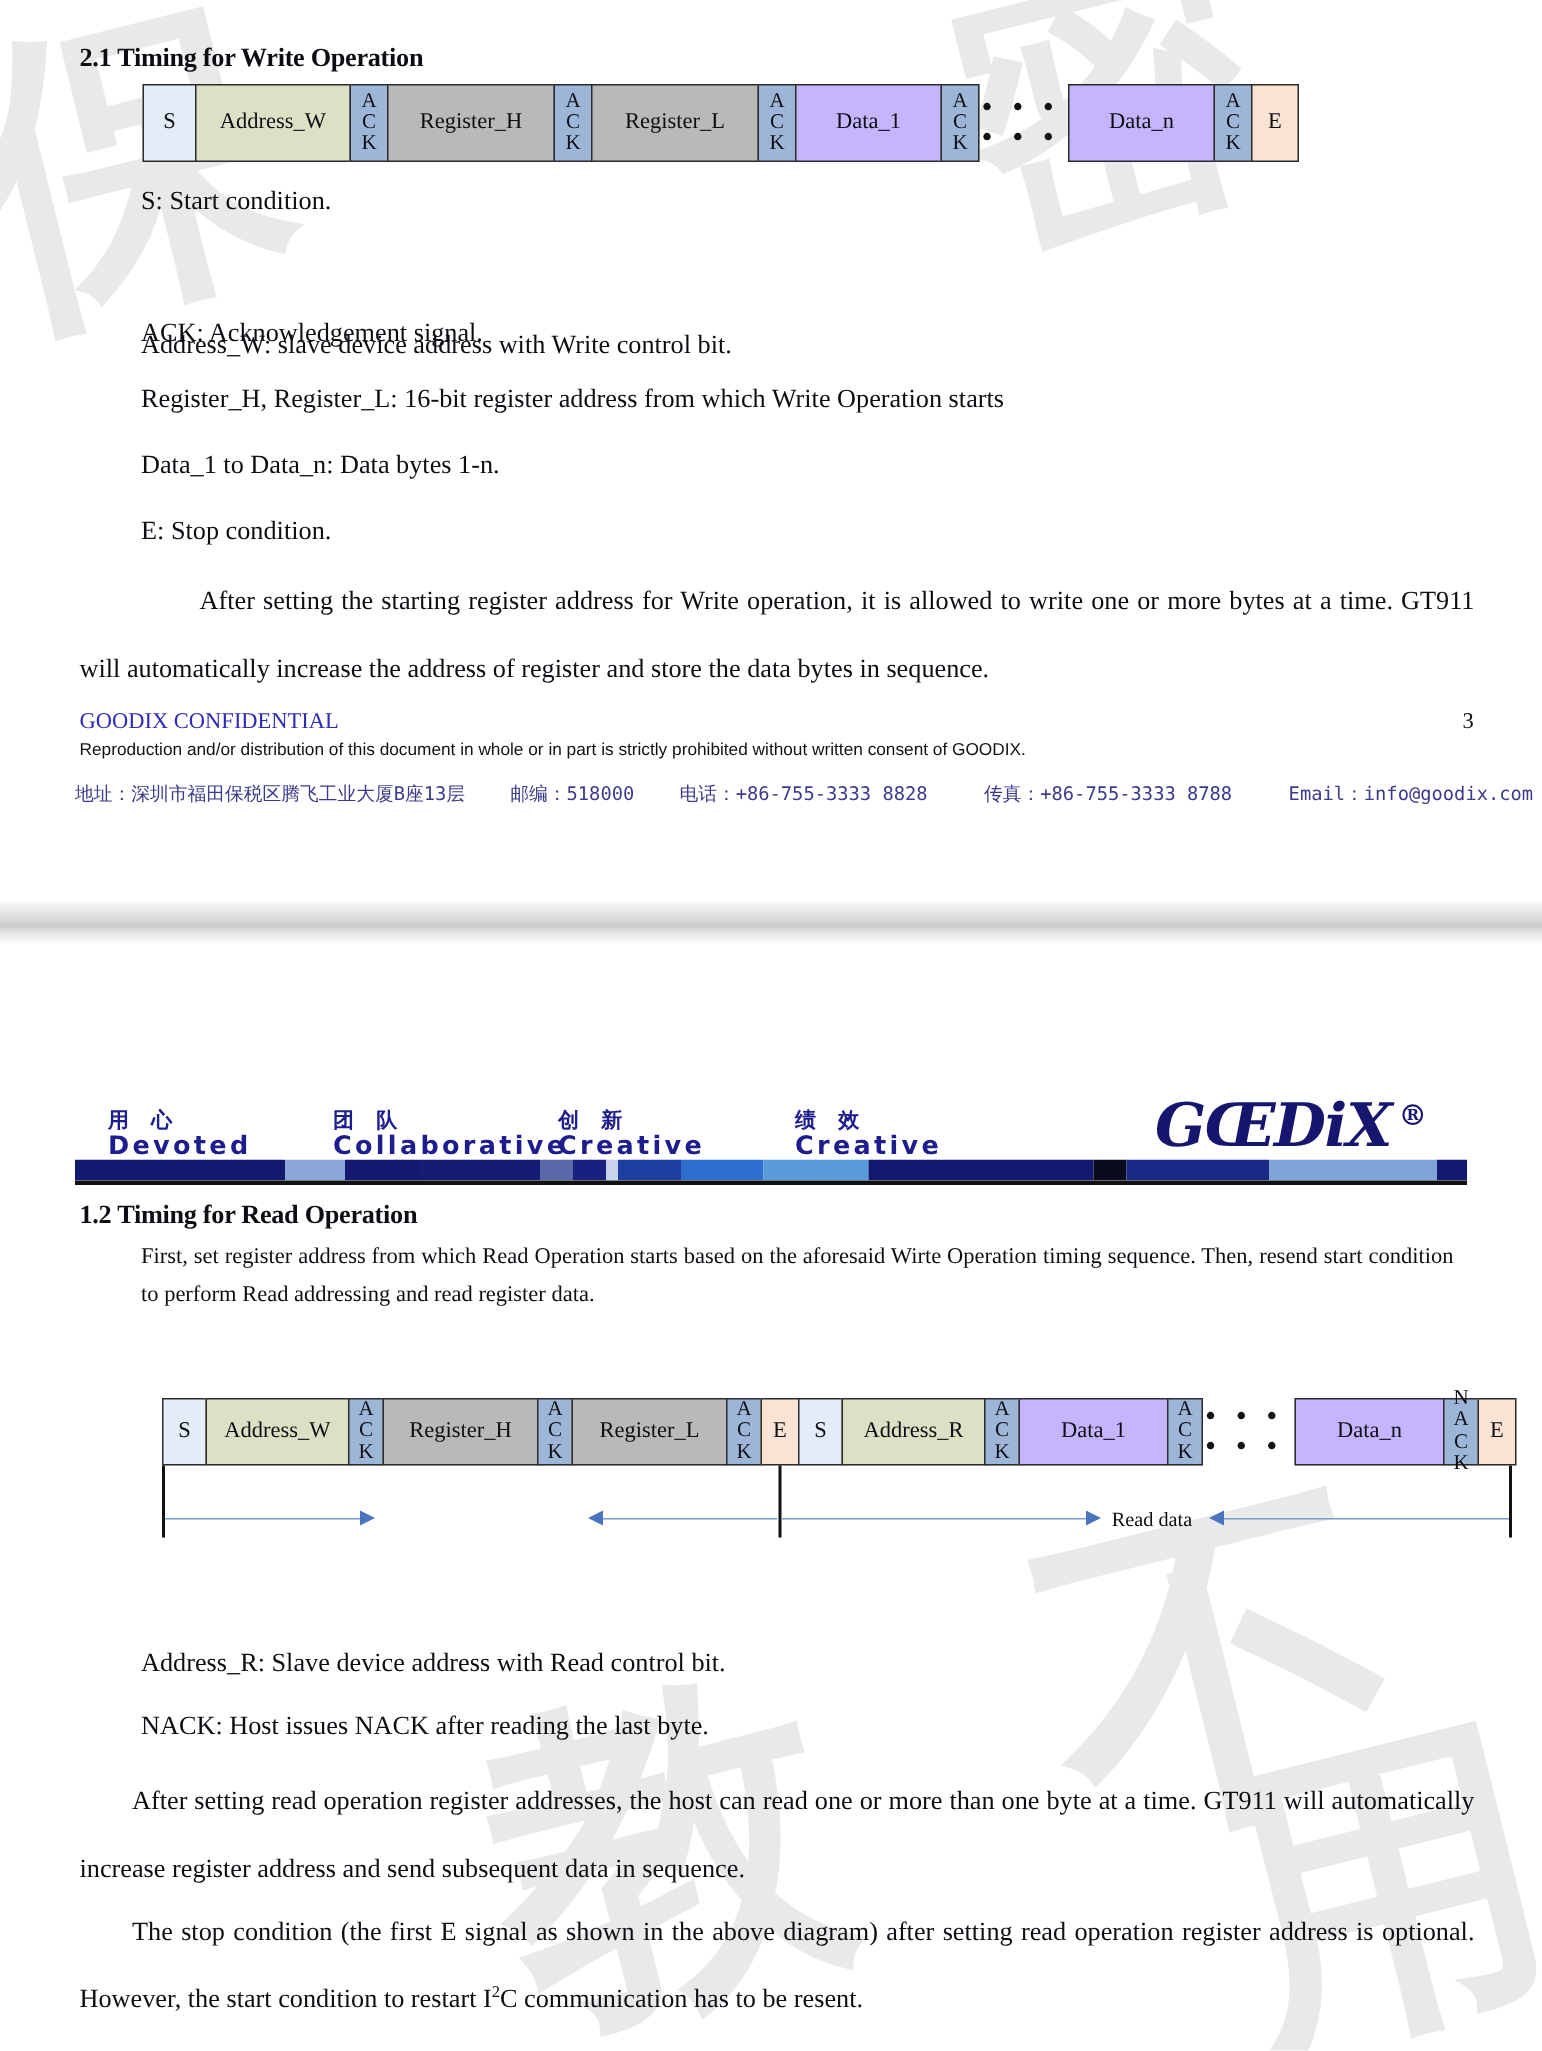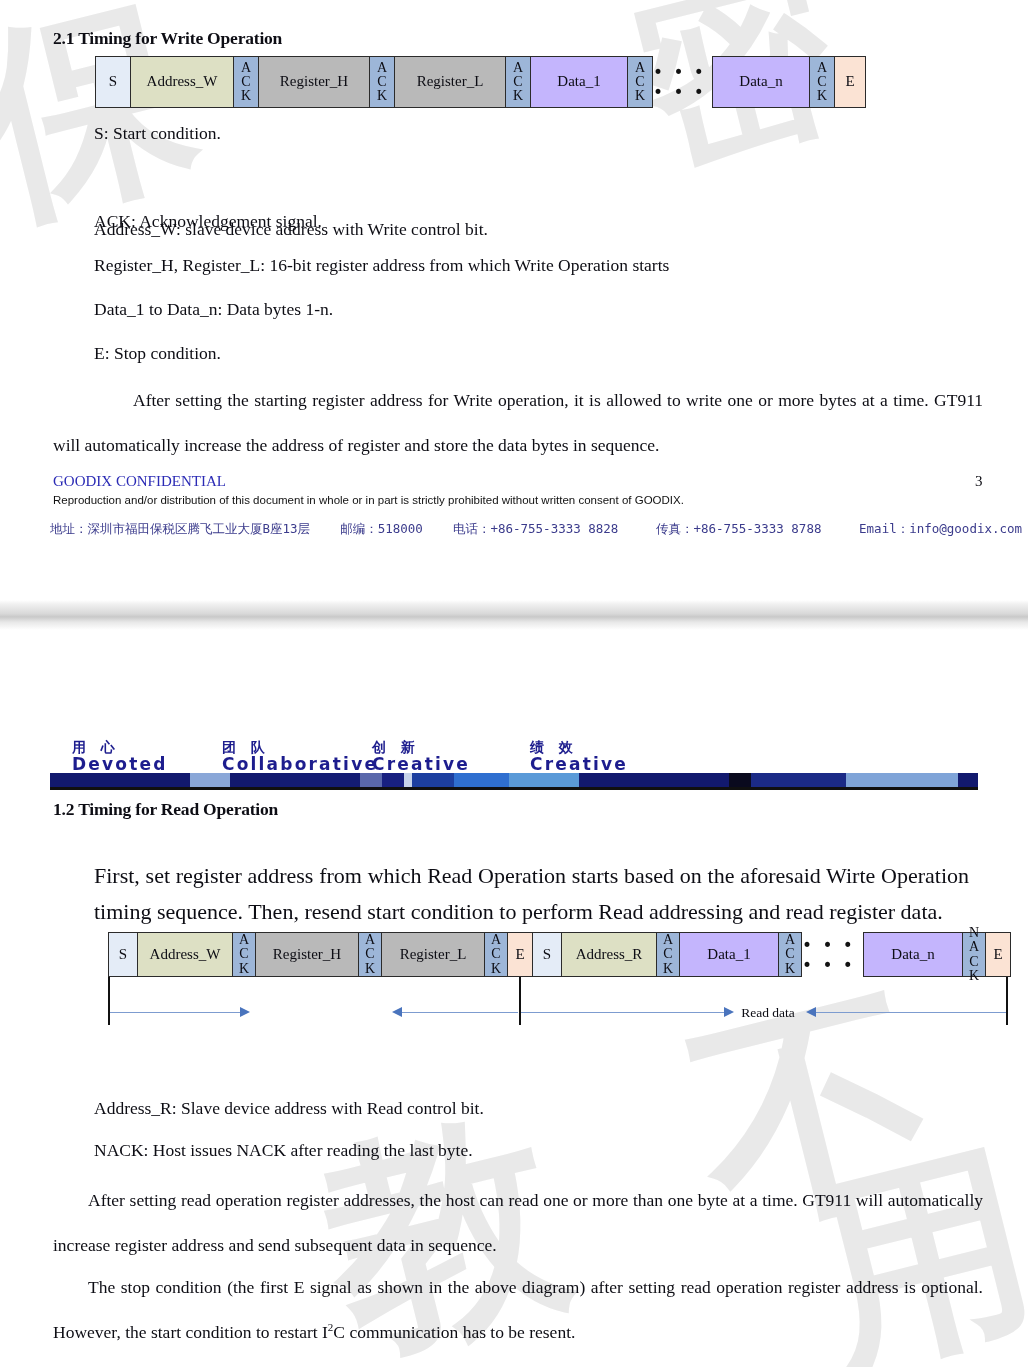--- a/index.html
+++ b/index.html
@@ -45,24 +45,23 @@
   .body-line {
     font-size: 17.5px;
     line-height: 1.25;
   }
   .para {
     font-size: 17.5px;
     line-height: 2.55;
     text-align: justify;
   }
   .para-just {
-    font-size: 22px;
+    font-size: 15px;
     line-height: 1.65;
     text-align: justify;
-    margin-top: 32px;
   }
 
   
   .diagram { position: relative; }
   .frame {
     display: flex;
     align-items: stretch;
     font-size: 15px;
     font-family: "Liberation Serif", serif;
   }
@@ -262,20 +261,23 @@
     </div>
     <div class="slogan" style="left:372px; top:10px;">
       <span class="cn">创 新</span>
       <span class="en">Creative</span>
     </div>
     <div class="slogan" style="left:530px; top:10px;">
       <span class="cn">绩 效</span>
       <span class="en">Creative</span>
     </div>
 
+    <div class="logo" style="left:770px; top:-3px;">
+      <span>GŒDiX</span><span class="reg">®</span>
+    </div>
 
     <div class="bar" style="left:50px; top:43px; width:928px;">
       <span style="width:140px; background:#12196e;"></span>
       <span style="width:40px;  background:#8aa7d8;"></span>
       <span style="width:50px;  background:#12196e;"></span>
       <span style="width:80px;  background:#141c74;"></span>
       <span style="width:22px;  background:#5a68ab;"></span>
       <span style="width:22px;  background:#182080;"></span>
       <span style="width:8px;   background:#c7d3ea;"></span>
       <span style="width:42px;  background:#1d3fa0;"></span>

